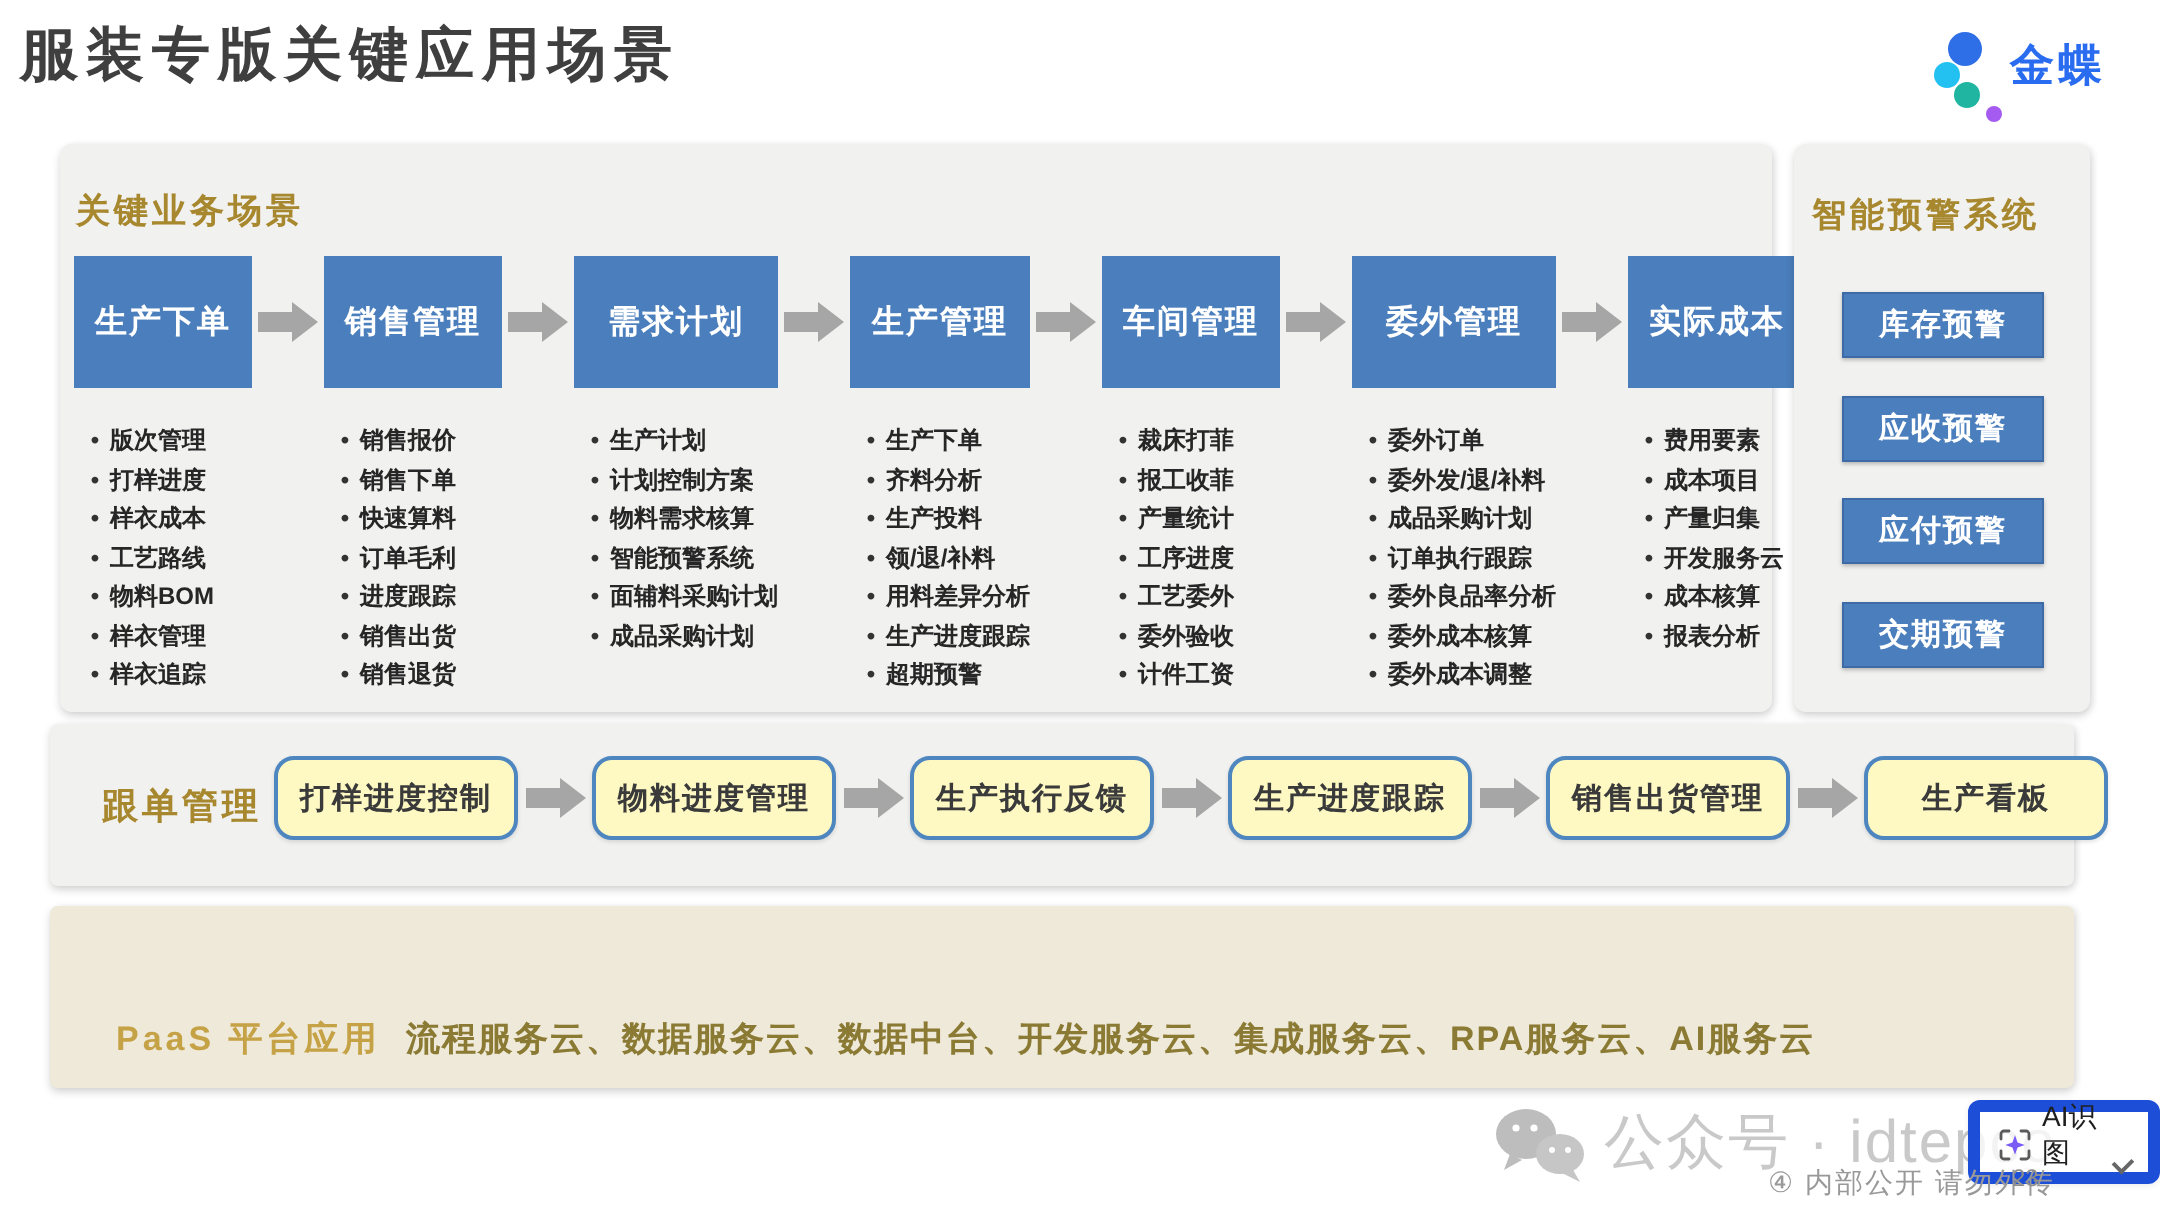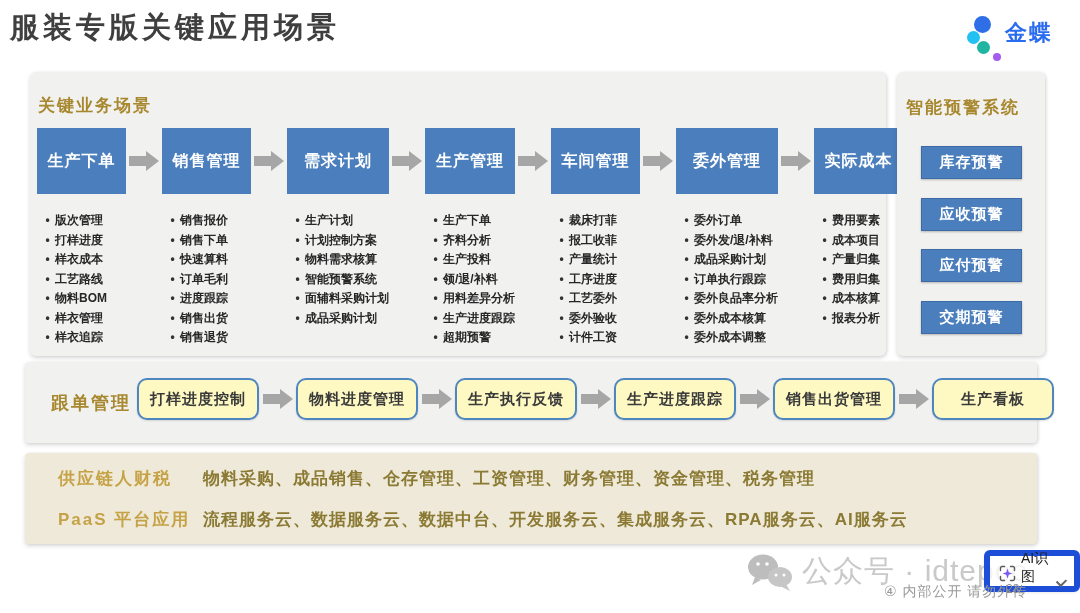--- a/index.html
+++ b/index.html
@@ -314,21 +314,21 @@
             <div class="s-item">
               <span class="blt">•</span>
               <span>成本项目</span>
             </div>
             <div class="s-item">
               <span class="blt">•</span>
               <span>产量归集</span>
             </div>
             <div class="s-item">
               <span class="blt">•</span>
-              <span>费用归集</span>
+              <span>开发服务云</span>
             </div>
             <div class="s-item">
               <span class="blt">•</span>
               <span>成本核算</span>
             </div>
             <div class="s-item">
               <span class="blt">•</span>
               <span>报表分析</span>
             </div>
           </div>
@@ -356,24 +356,20 @@
       <div class="t-arrow"></div>
       <div class="t-box">生产进度跟踪</div>
       <div class="t-arrow"></div>
       <div class="t-box">销售出货管理</div>
       <div class="t-arrow"></div>
       <div class="t-box">生产看板</div>
     </div>
   </div>
 
   <div class="panel beige-panel">
-    <div class="b-row br0">
-      <span class="b-label">供应链人财税</span>
-      <span class="b-content">物料采购、成品销售、仓存管理、工资管理、财务管理、资金管理、税务管理</span>
-    </div>
     <div class="b-row br1">
       <span class="b-label">PaaS 平台应用</span>
       <span class="b-content">流程服务云、数据服务云、数据中台、开发服务云、集成服务云、RPA服务云、AI服务云</span>
     </div>
   </div>
 
   <div class="wechat-icon">
     <svg width="48" height="42" viewBox="0 0 48 42">
       <ellipse cx="17" cy="15" rx="15" ry="12.5" fill="#bdbdbd"></ellipse>
       <path d="M9 25 L6 33 L15 28 Z" fill="#bdbdbd"></path>

